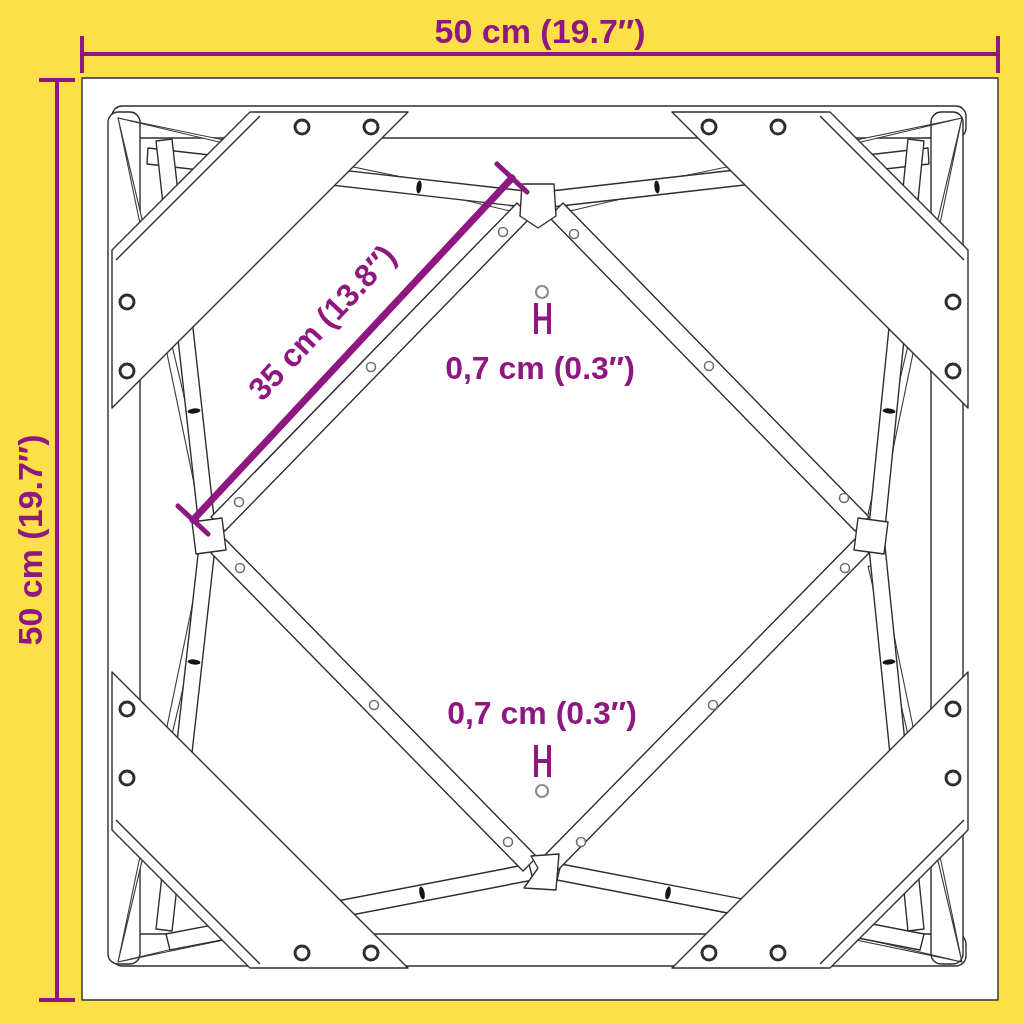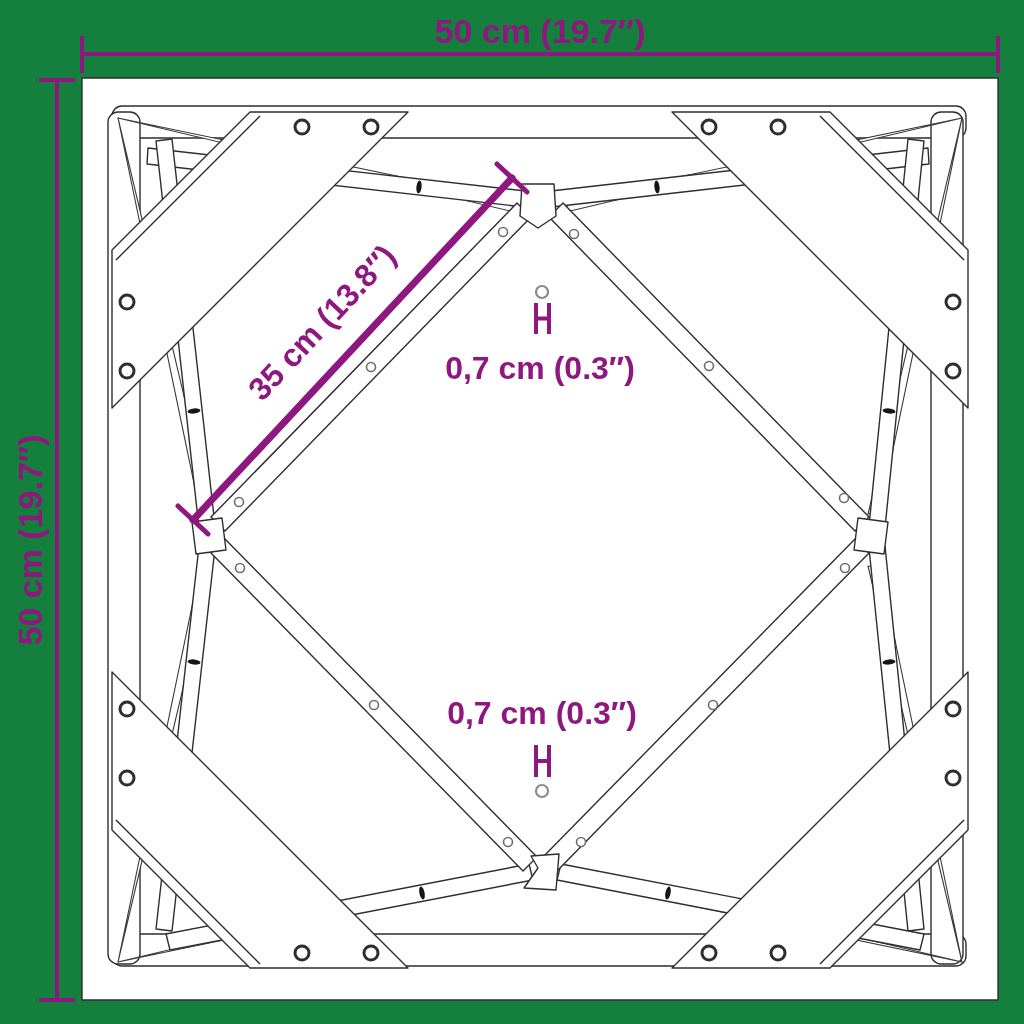--- a/index.html
+++ b/index.html
@@ -1,16 +1,16 @@
 <!DOCTYPE html>
 <html><head>
 <meta charset="utf-8">
 <style>
   html,body{margin:0;padding:0;background:#ffffff;}
-  .stage{position:relative;width:1024px;height:1024px;background:#15803d;overflow:hidden;}
+  .stage{position:relative;width:1024px;height:1024px;background:#fde047;overflow:hidden;}
   svg{position:absolute;left:0;top:0;width:100%;height:100%;}
   .part{fill:#ffffff;stroke:#2e2e2e;stroke-width:1.4;stroke-linejoin:round;}
   .ln{fill:none;stroke:#2e2e2e;stroke-width:1.4;}
   .thin{fill:#ffffff;stroke:#3a3a3a;stroke-width:1.1;stroke-linejoin:round;}
   .slot{fill:#151515;stroke:none;}
   .hole{fill:#ffffff;stroke:#2e2e2e;stroke-width:3;}
   .shole{fill:#ffffff;stroke:#6e6e6e;stroke-width:1.6;}
   .ghole{fill:#ffffff;stroke:#8a8a8a;stroke-width:2.2;}
   .dim{stroke:#8E187F;fill:none;}
   .dimw4{stroke-width:4;}

